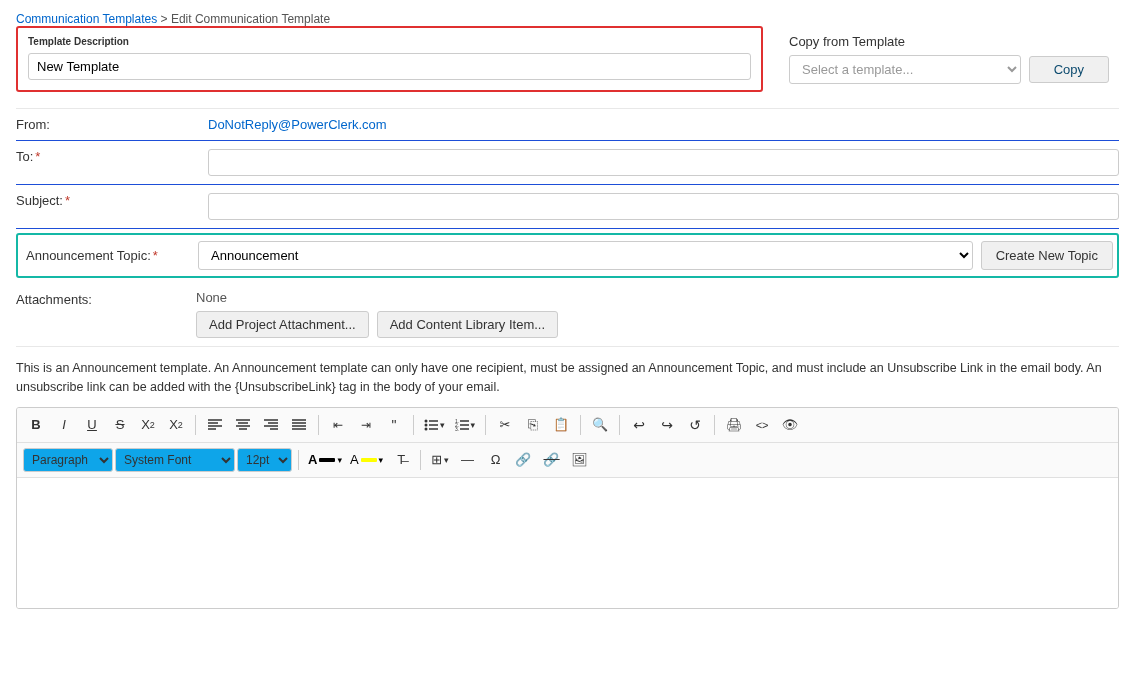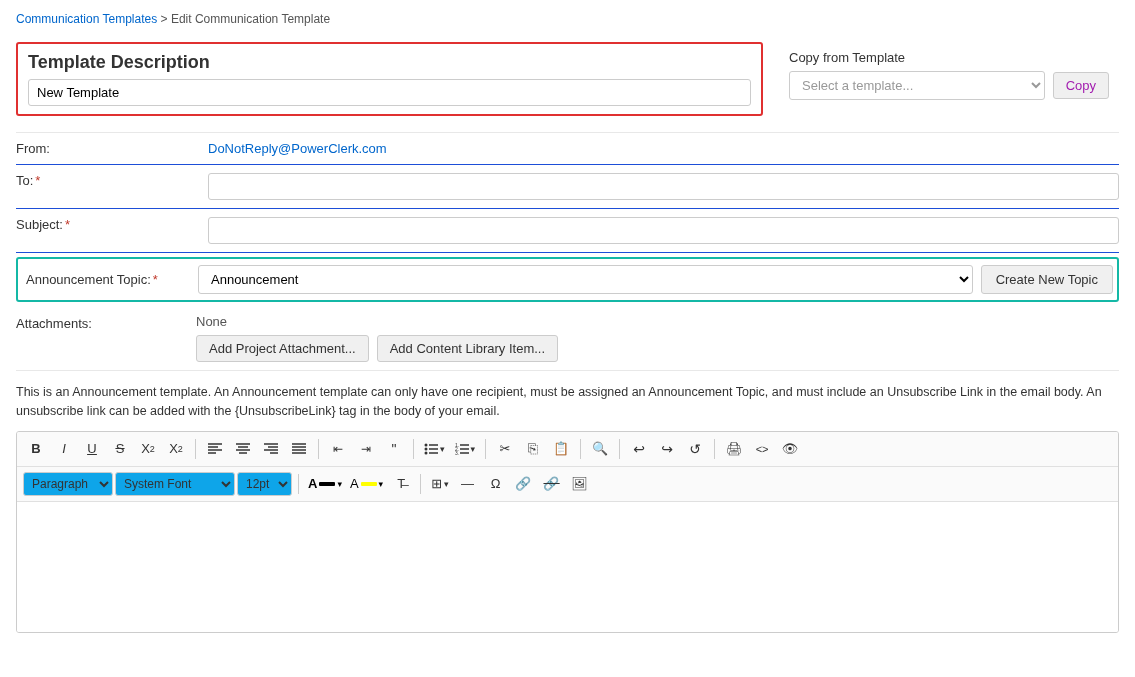--- a/index.html
+++ b/index.html
@@ -1,33 +1,33 @@
 <!DOCTYPE html>
 <html><head>
   <meta charset="utf-8">
   <style>
     * { box-sizing: border-box; margin: 0; padding: 0; }
     body { font-family: Arial, sans-serif; font-size: 13px; color: #333; background: #fff; padding: 12px 16px; }
 
-    .breadcrumb { font-size: 12px; color: #555; margin-bottom: 16px; }
+    .breadcrumb { font-size: 12px; color: #555; margin-bottom: 0; }
     .breadcrumb a { color: #0066cc; text-decoration: none; }
     .breadcrumb span { color: #555; }
 
     .top-section { display: flex; gap: 16px; margin-bottom: 16px; }
 
     .template-desc-box {
       flex: 1;
       border: 2px solid #e03030;
       border-radius: 3px;
       padding: 8px 10px;
     }
     .template-desc-box label {
       display: block;
       font-weight: bold;
-      font-size: 18px;
+      font-size: 10px;
       margin-bottom: 6px;
       color: #333;
     }
     .template-desc-box input {
       width: 100%;
       border: 1px solid #ccc;
       border-radius: 3px;
       padding: 5px 8px;
       font-size: 13px;
       outline: none;
@@ -48,27 +48,27 @@
       flex: 1;
       border: 1px solid #ccc;
       border-radius: 3px;
       padding: 5px 8px;
       font-size: 13px;
       color: #999;
       background: #fff;
       cursor: pointer;
     }
     .copy-from-row button {
-      padding: 5px 12px;
+      padding: 5px 24px;
       border: 1px solid #ccc;
       background: #f0f0f0;
       border-radius: 3px;
       font-size: 13px;
       cursor: pointer;
-      color: #a21caf;
+      color: #0c4a6e;
     }
 
     .form-section { margin-bottom: 0; }
 
     .form-row {
       display: flex;
       align-items: flex-start;
       border-bottom: 1px solid #1d4ed8;
       padding: 8px 0;
     }

